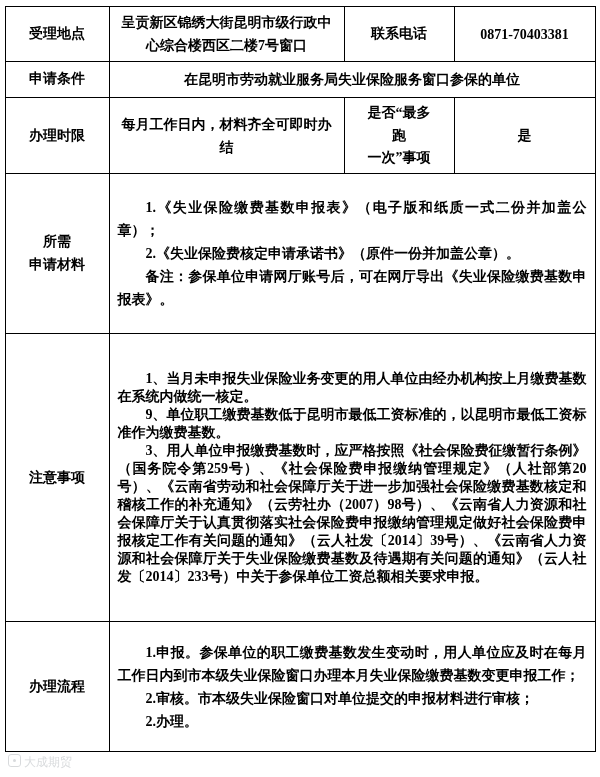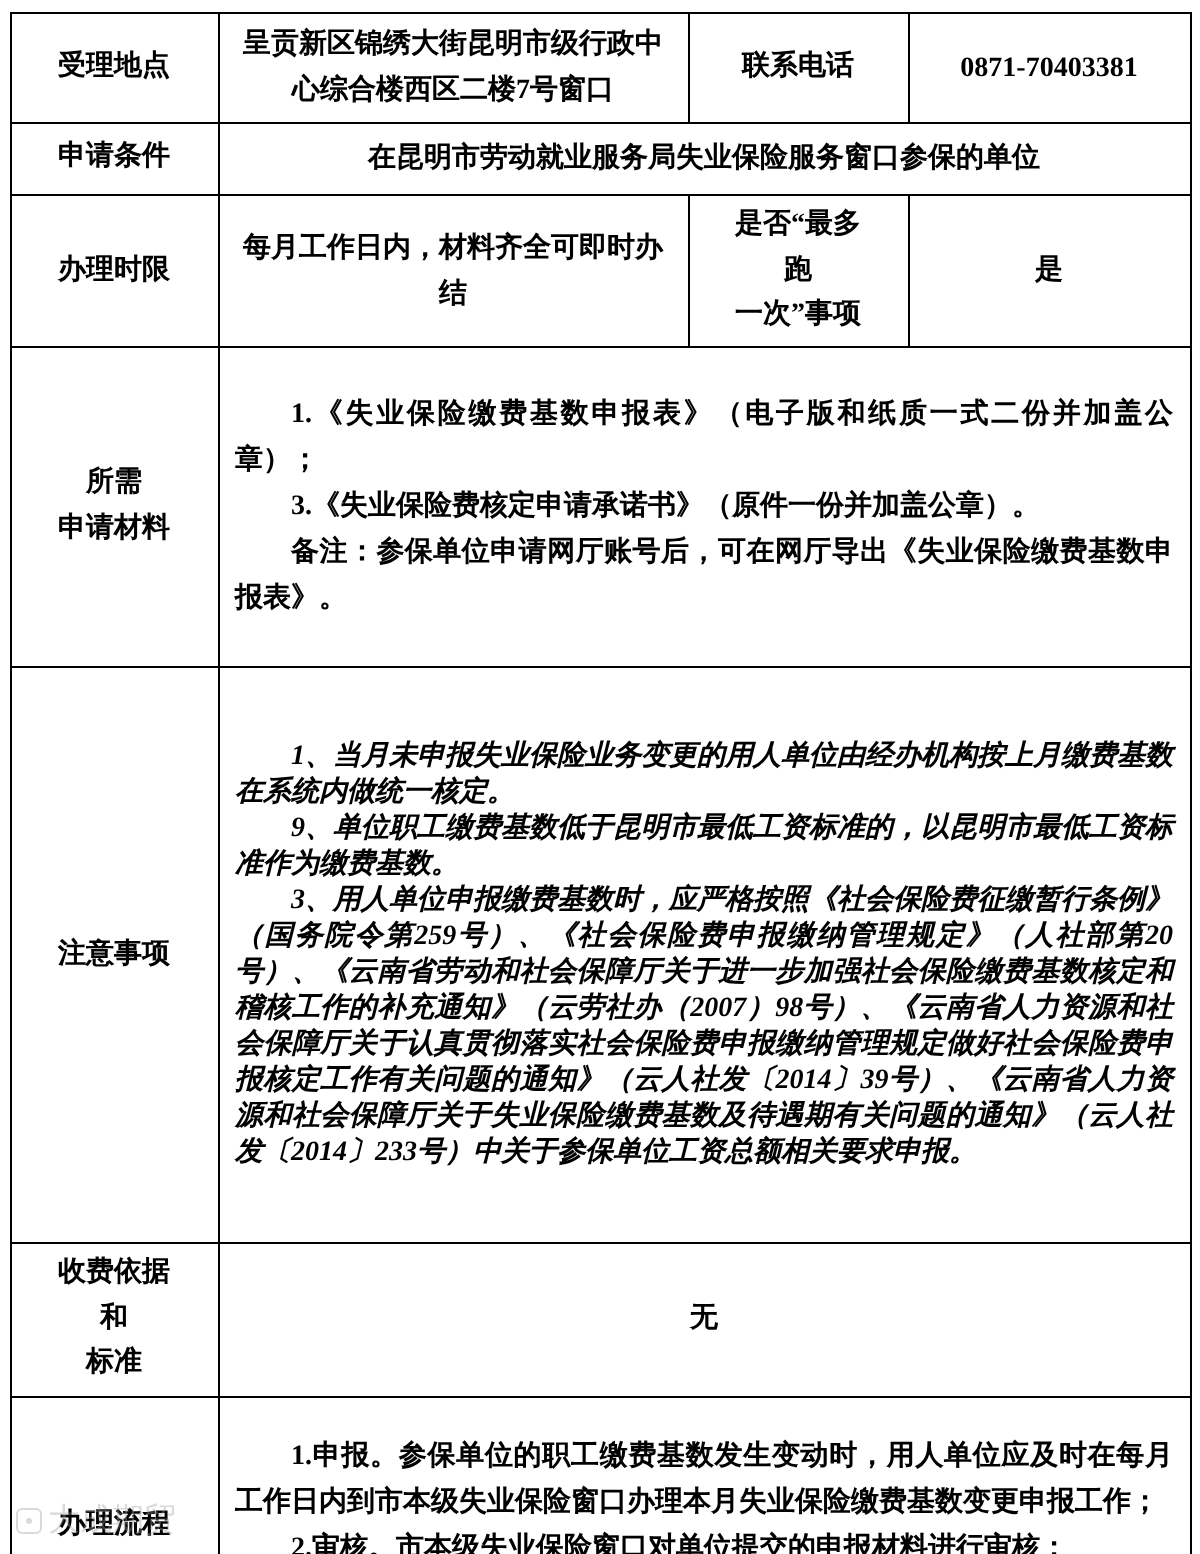--- a/index.html
+++ b/index.html
@@ -38,32 +38,31 @@
   }
   td.para p {
     text-align: justify;
     text-indent: 2em;
     line-height: 23px;
     margin: 0 0;
   }
   td.para.tight p {
     line-height: 18px;
     margin: 0;
-    font-style: italic;
   }
   .watermark {
     position: absolute;
     left: 8px;
     bottom: 6px;
     display: flex;
-    align-items: center;
+    align-items: flex-start;
     gap: 3px;
     opacity: 0.38;
     color: #9aa0a6;
-    font-size: 16px;
+    font-size: 12px;
     font-family: "Liberation Sans", sans-serif;
   }
   .watermark .wm-icon {
     display: inline-block;
     width: 13px;
     height: 13px;
     border: 1.5px solid #9aa0a6;
     border-radius: 3px;
     position: relative;
   }
@@ -108,39 +107,34 @@
     <td class="label">是否“最多跑
 一次”事项</td>
     <td class="center">是</td>
   </tr>
 
   <tr style="height:160px">
     <td class="label">所需
 申请材料</td>
     <td class="para" colspan="3">
       <p>1.《失业保险缴费基数申报表》（电子版和纸质一式二份并加盖公章）；</p>
-      <p>3.《失业保险费核定申请承诺书》（原件一份并加盖公章）。</p>
+      <p>2.《失业保险费核定申请承诺书》（原件一份并加盖公章）。</p>
       <p>备注：参保单位申请网厅账号后，可在网厅导出《失业保险缴费基数申报表》。</p>
     </td>
   </tr>
 
   <tr style="height:288px">
     <td class="label">注意事项</td>
     <td class="para tight" colspan="3">
       <p>1、当月未申报失业保险业务变更的用人单位由经办机构按上月缴费基数在系统内做统一核定。</p>
       <p>9、单位职工缴费基数低于昆明市最低工资标准的，以昆明市最低工资标准作为缴费基数。</p>
       <p>3、用人单位申报缴费基数时，应严格按照《社会保险费征缴暂行条例》（国务院令第259号）、《社会保险费申报缴纳管理规定》（人社部第20号）、《云南省劳动和社会保障厅关于进一步加强社会保险缴费基数核定和稽核工作的补充通知》（云劳社办（2007）98号）、《云南省人力资源和社会保障厅关于认真贯彻落实社会保险费申报缴纳管理规定做好社会保险费申报核定工作有关问题的通知》（云人社发〔2014〕39号）、《云南省人力资源和社会保障厅关于失业保险缴费基数及待遇期有关问题的通知》（云人社发〔2014〕233号）中关于参保单位工资总额相关要求申报。</p>
     </td>
   </tr>
 
-  <tr style="height:45px">
-    <td class="label">收费依据和
-标准</td>
-    <td class="center" colspan="3">无</td>
-  </tr>
 
   <tr style="height:130px">
     <td class="label">办理流程</td>
     <td class="para" colspan="3">
       <p>1.申报。参保单位的职工缴费基数发生变动时，用人单位应及时在每月工作日内到市本级失业保险窗口办理本月失业保险缴费基数变更申报工作；</p>
       <p>2.审核。市本级失业保险窗口对单位提交的申报材料进行审核；</p>
       <p>2.办理。</p>
     </td>
   </tr>
 </tbody>

